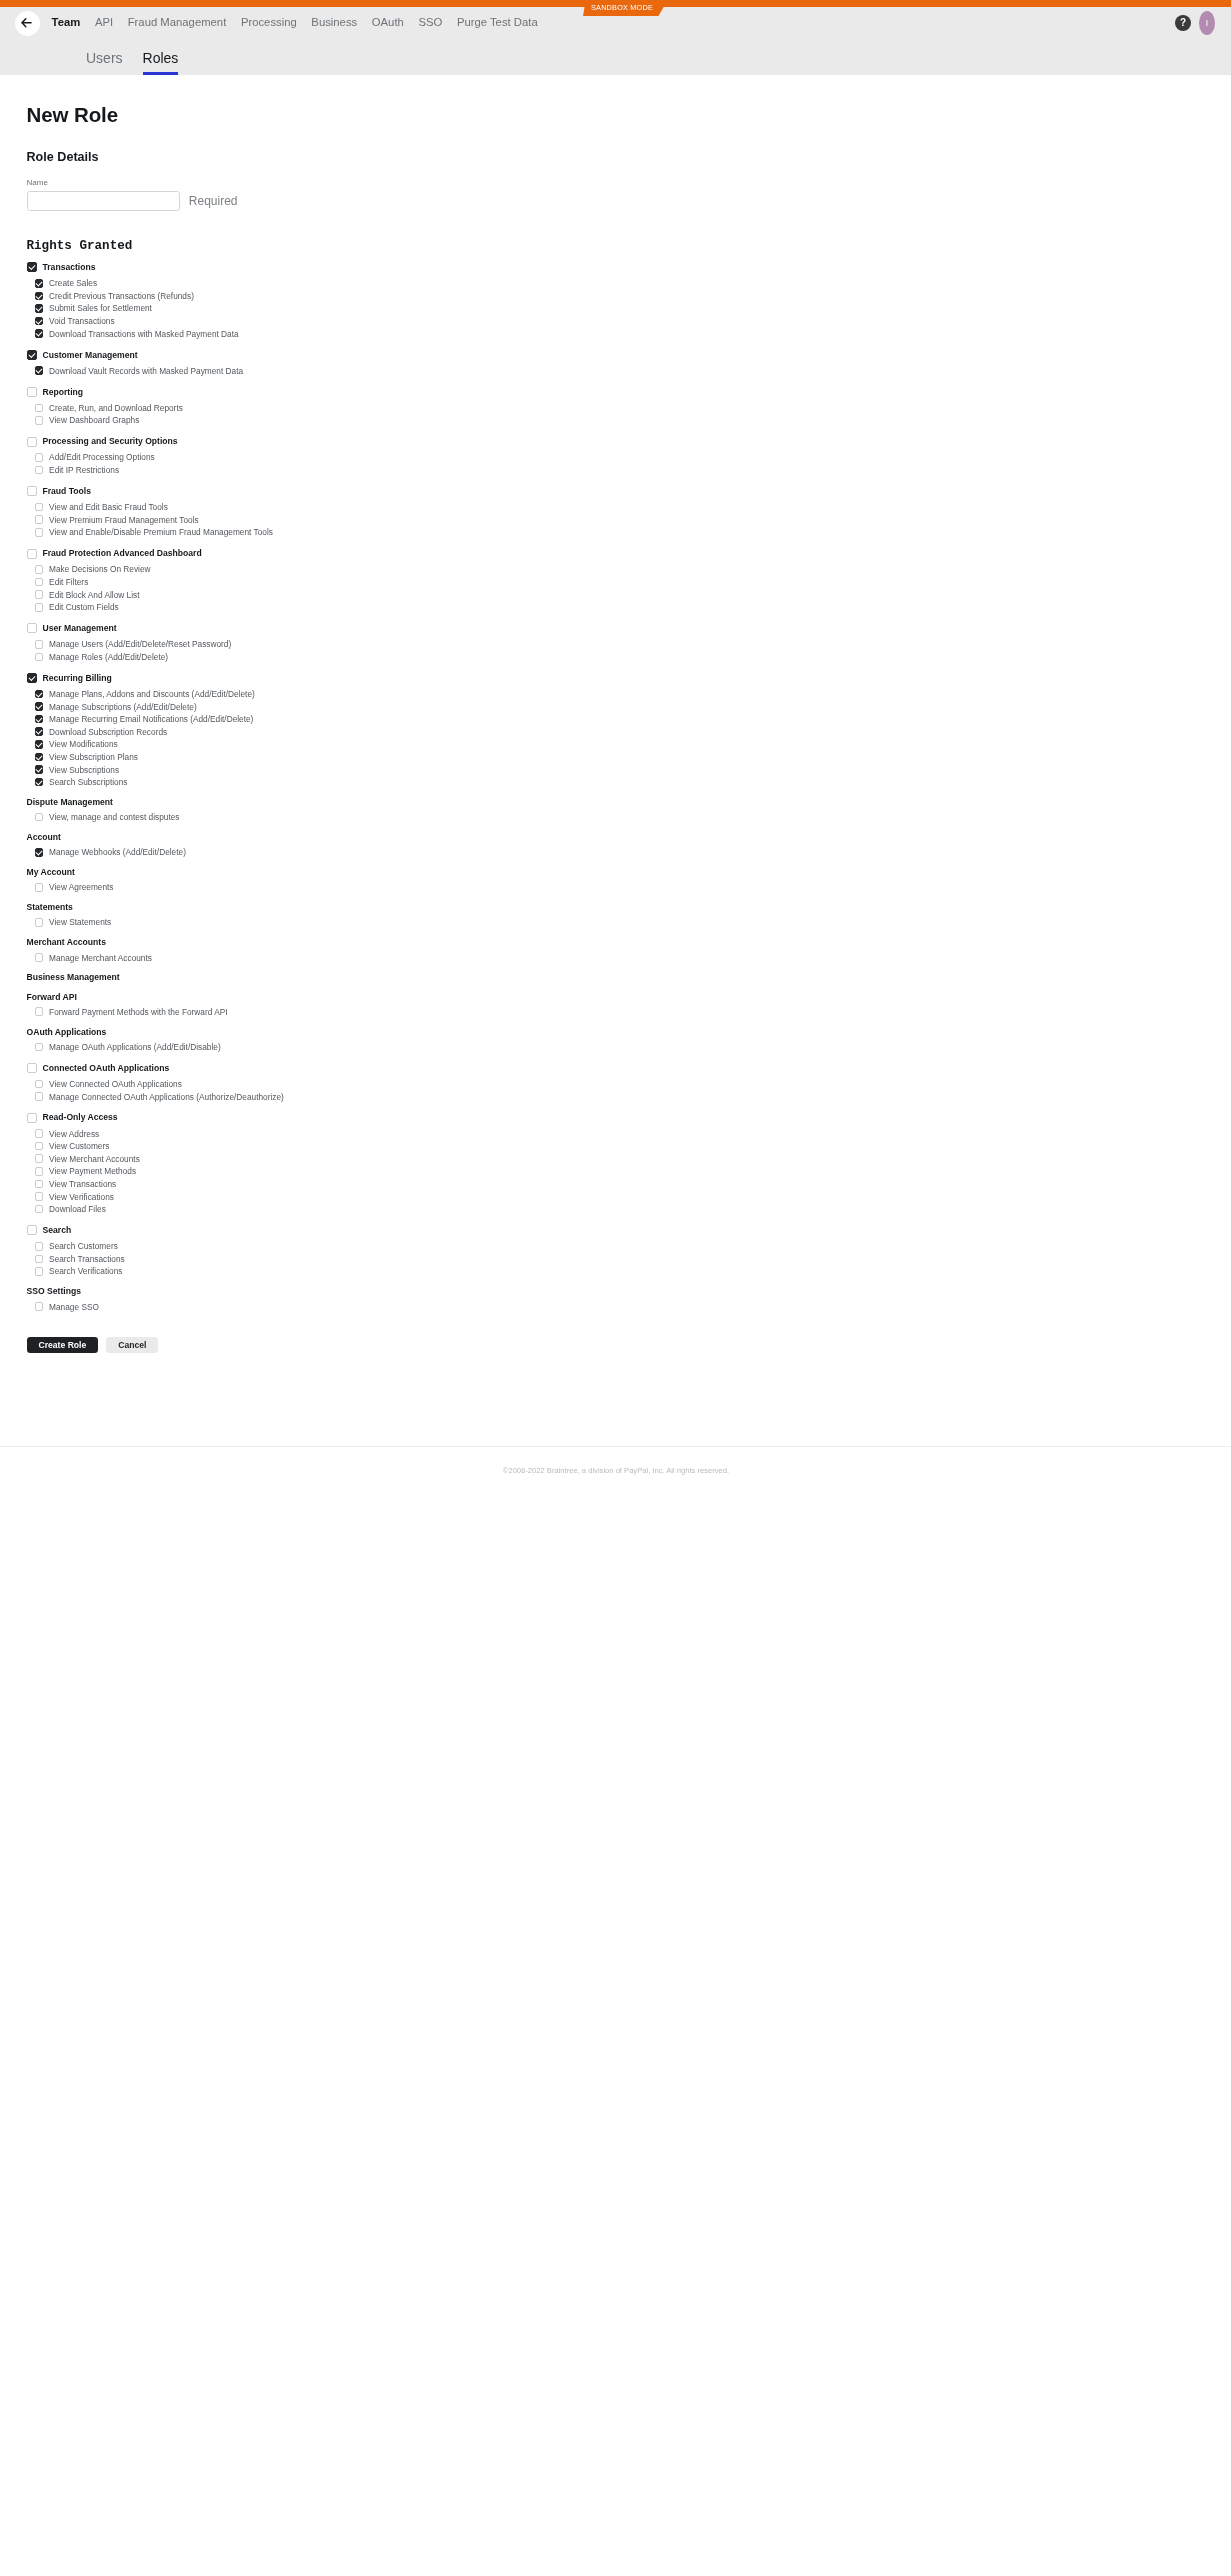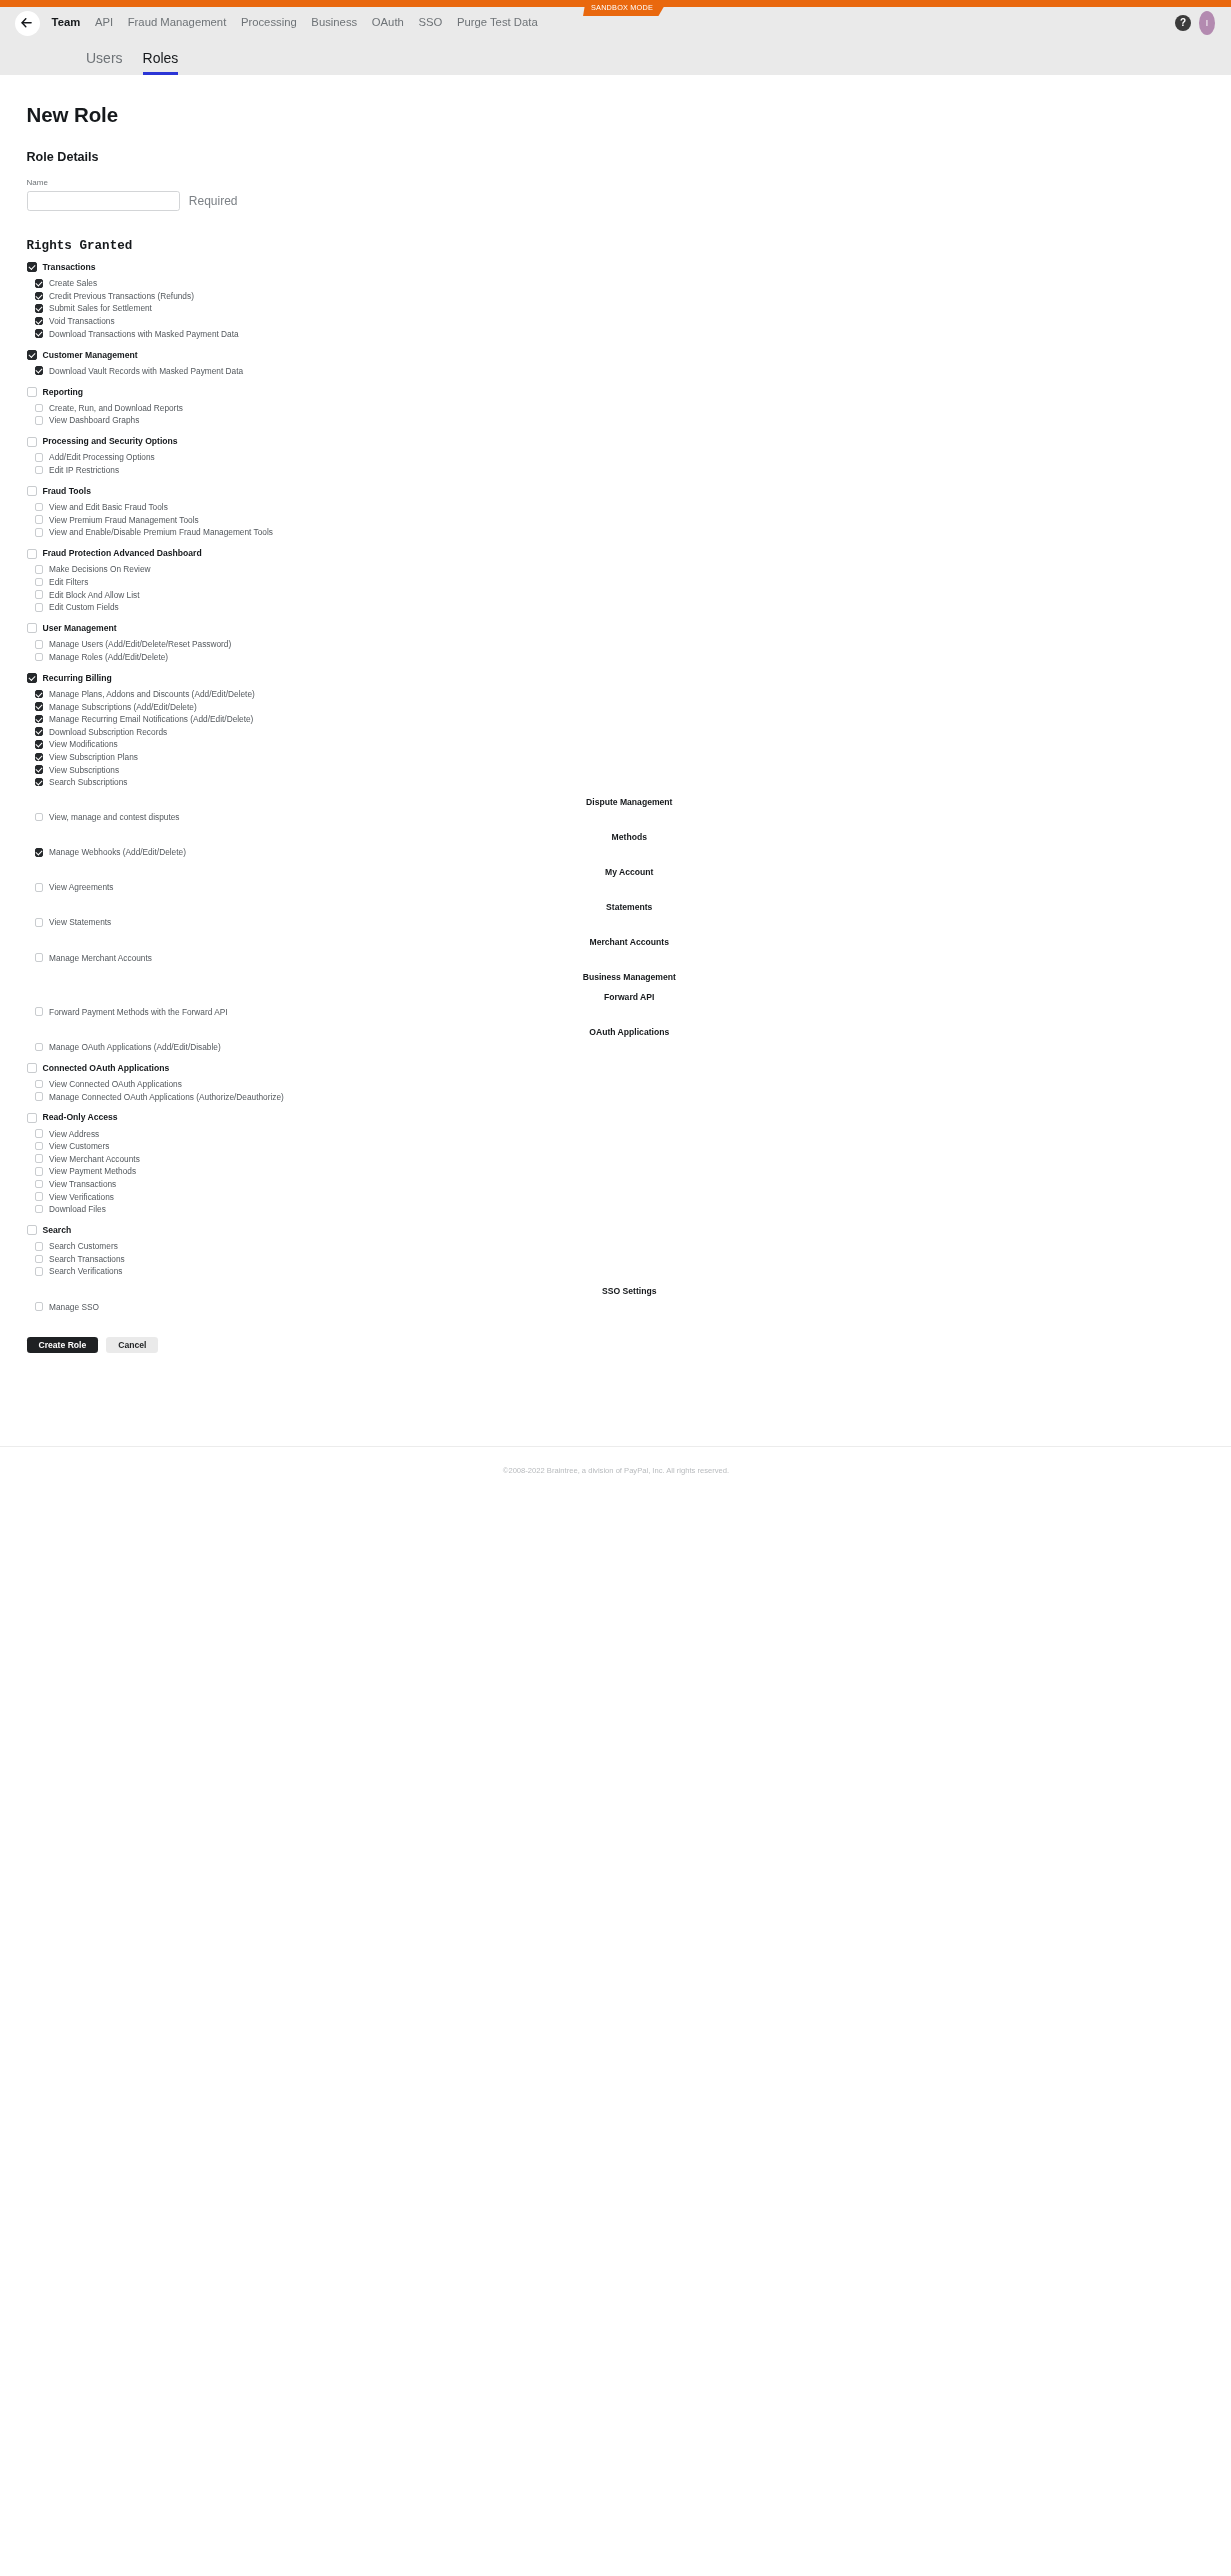--- a/index.html
+++ b/index.html
@@ -242,21 +242,20 @@
     font-size: 8.3px;
     color: #53585d;
     line-height: 10px;
   }
   .group-heading {
     font-size: 8.6px;
     font-weight: bold;
     color: #16191c;
     line-height: 10.6px;
     margin-bottom: 3.3px;
-    text-align: center;
   }
 
   
   .btn-row {
     display: flex;
     gap: 8px;
     margin-top: 24px;
   }
   .btn {
     border: none;
@@ -497,21 +496,21 @@
         </div>
       </div>
       <div class="group">
         <div class="group-heading">Dispute Management</div>
         <div class="row child">
           <span class="cb cb-sm unchecked"></span>
           <span class="lbl-child">View, manage and contest disputes</span>
         </div>
       </div>
       <div class="group">
-        <div class="group-heading">Methods</div>
+        <div class="group-heading">Account</div>
         <div class="row child">
           <span class="cb cb-sm checked"></span>
           <span class="lbl-child">Manage Webhooks (Add/Edit/Delete)</span>
         </div>
       </div>
       <div class="group">
         <div class="group-heading">My Account</div>
         <div class="row child">
           <span class="cb cb-sm unchecked"></span>
           <span class="lbl-child">View Agreements</span>

